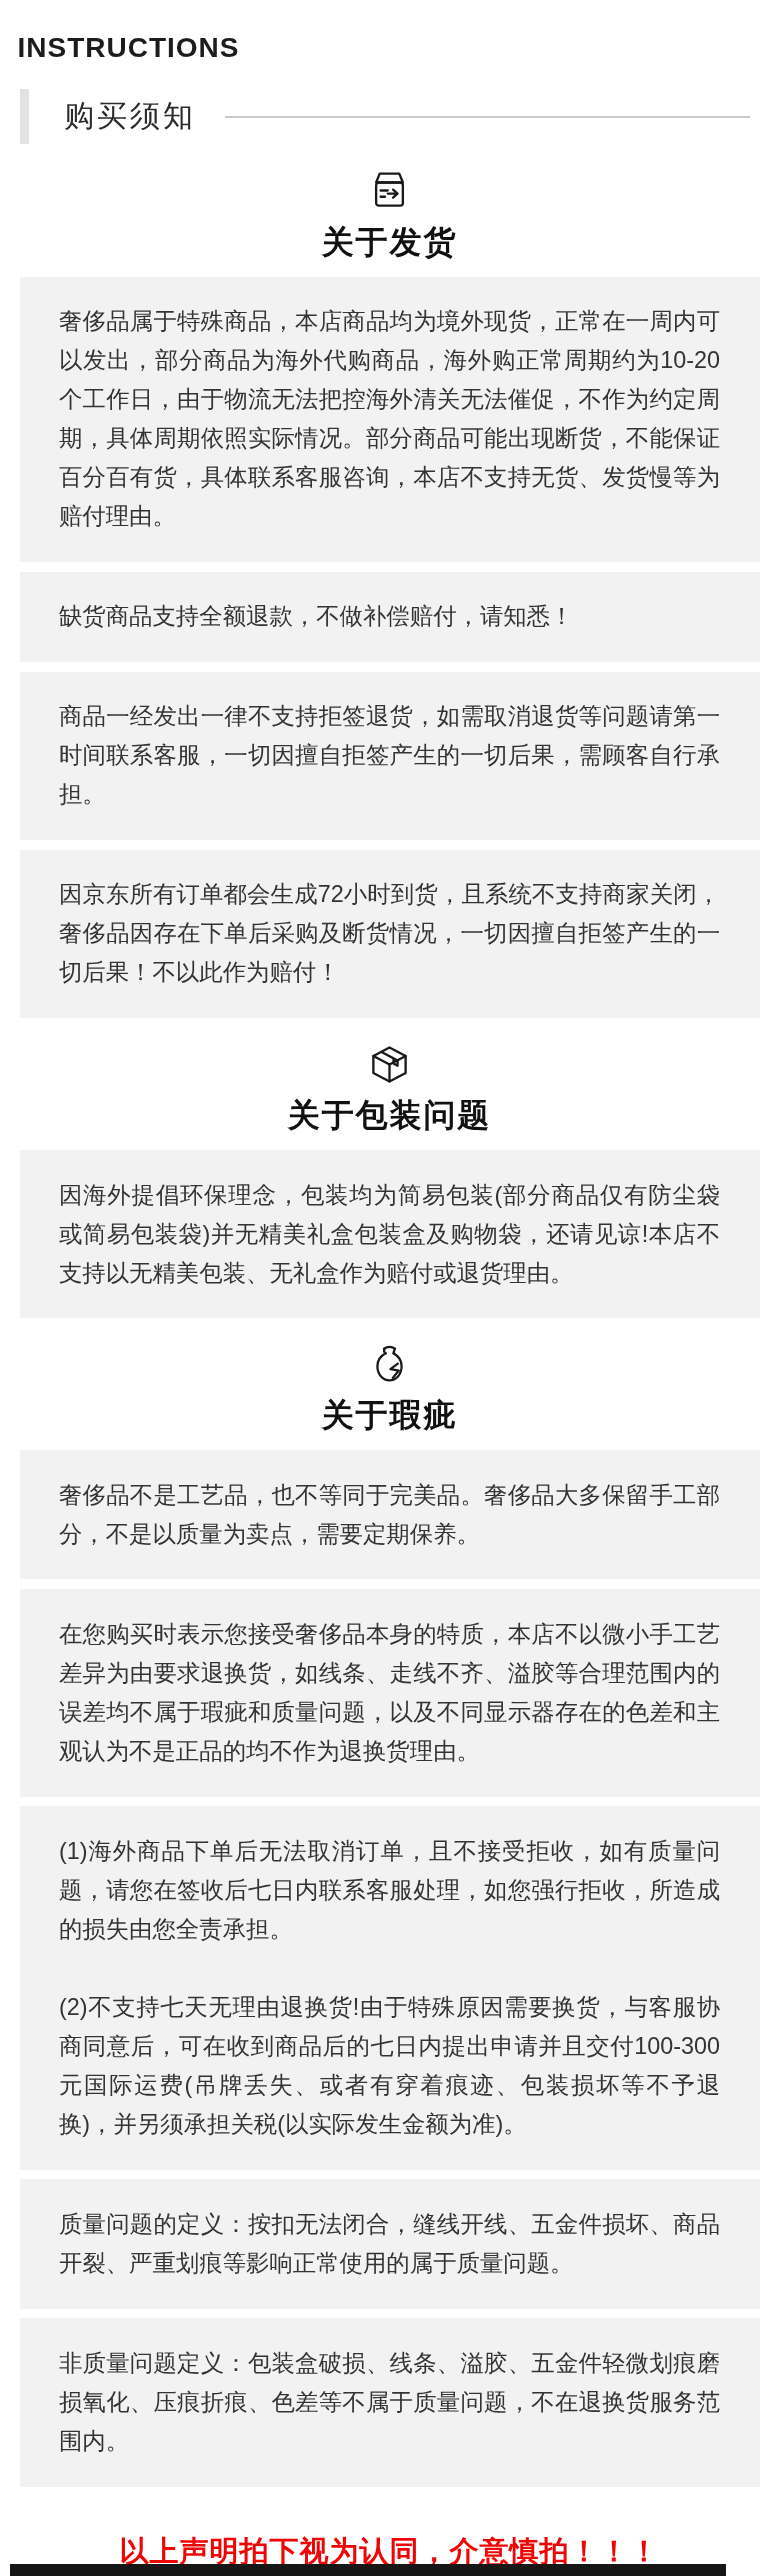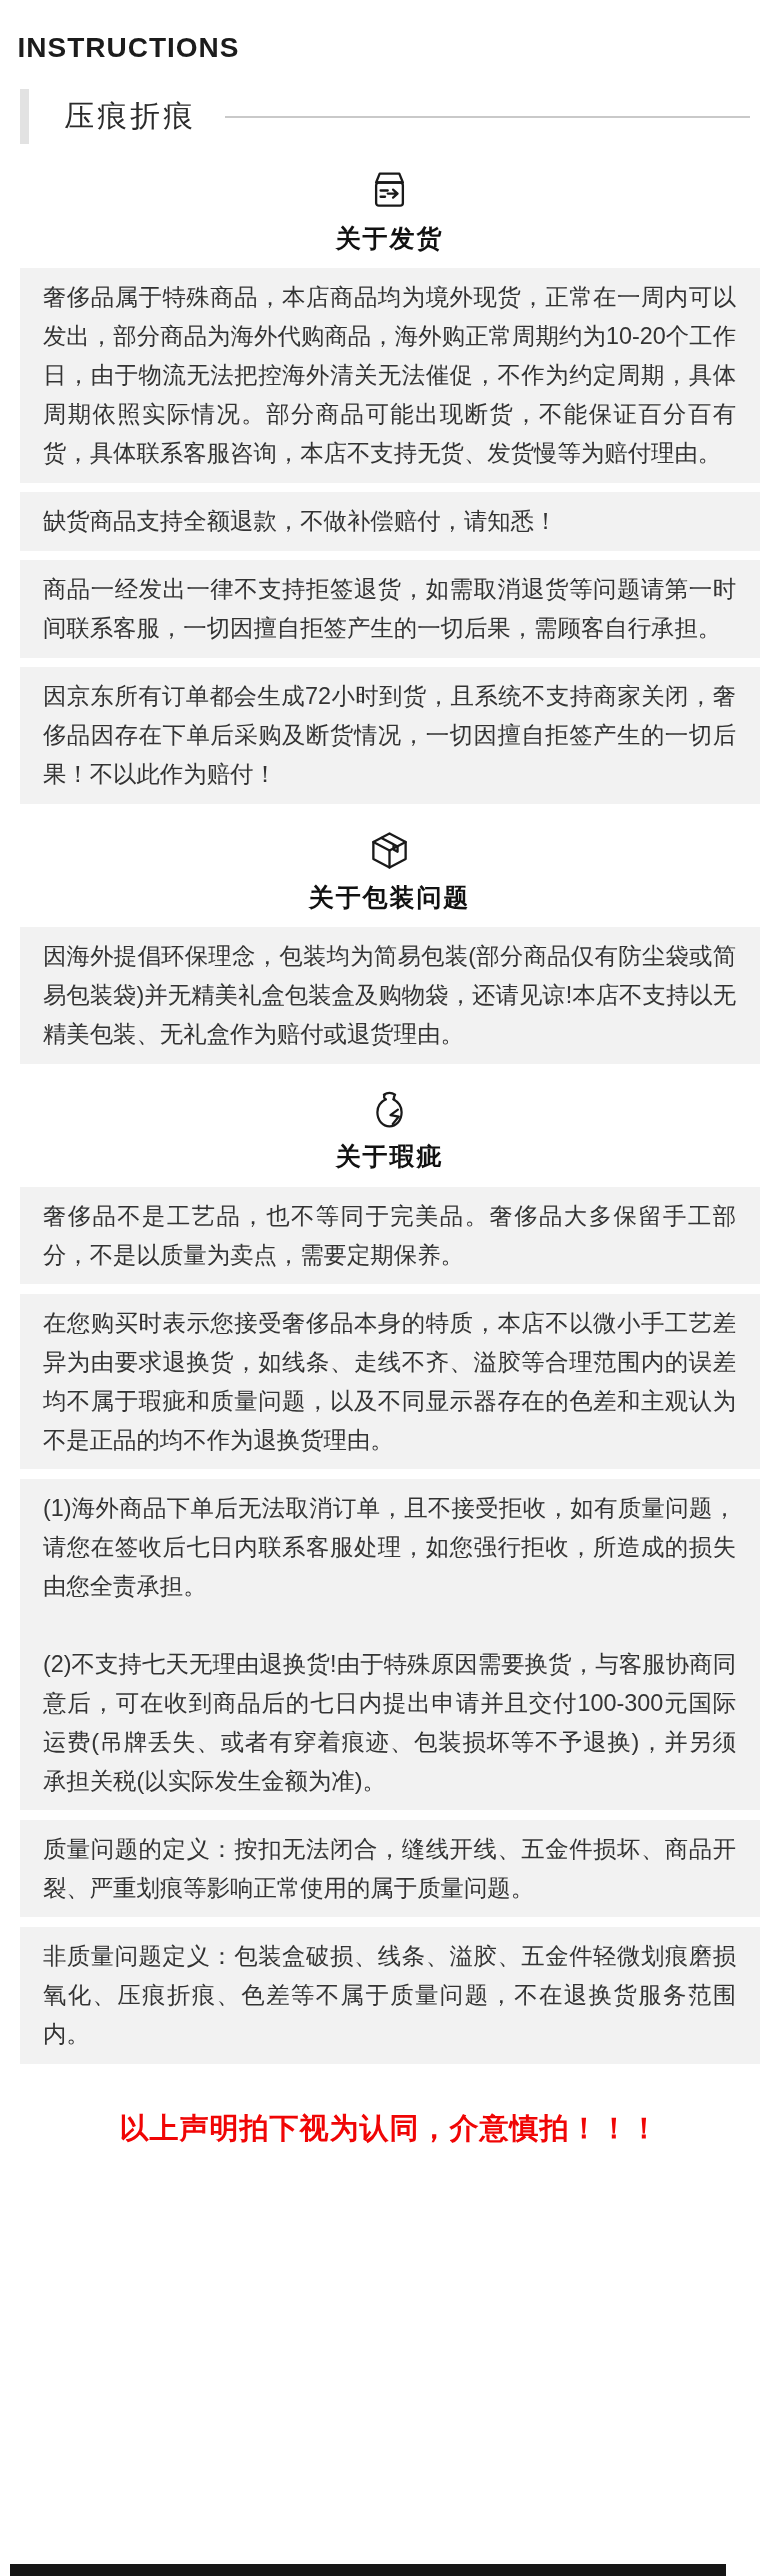--- a/index.html
+++ b/index.html
@@ -13,30 +13,30 @@
   }
 
   .subhead { display:flex; align-items:center; margin-top:25px; height:56px; }
   .accent-bar { width:9.7px; height:55px; background:#e2e2e2; margin-left:19.5px; flex:0 0 auto; }
   .subtitle { font-size:30px; color:#2b2b2b; margin-left:35px; letter-spacing:2.9px; white-space:nowrap; }
   .rule { flex:1; height:1.9px; background:#c9c9c9; margin:0 29px 0 29px; }
 
   .sec-head { text-align:center; margin-top:25px; }
   .sec-icon { display:inline-block; height:41px; }
   .sec-icon svg { display:block; }
-  .sec-title { margin:7.8px 0 15.6px; font-size:25px; font-weight:bold; color:#111; letter-spacing:1.9px; line-height:1.2; }
+  .sec-title { margin:7.8px 0 15.6px; font-size:32px; font-weight:bold; color:#111; letter-spacing:1.9px; line-height:1.2; }
 
   .box {
     background:#f2f2f2;
     margin:0 19.5px 9.7px;
     padding:9.7px 23.4px;
     font-size:23.4px; line-height:39px; color:#333;
     text-align:justify;
   }
-  .box p { margin:0; }
+  .box p { margin:16px; }
   .box p + p { margin-top:39px; }
 
   .footer-warning {
     margin-top:45px;
     text-align:center;
     color:#f00505; font-size:29px; font-weight:bold; letter-spacing:1px;
   }
 
   .bottom-strip {
     position:absolute; left:9.7px; bottom:0;
@@ -45,21 +45,21 @@
 </style>
 </head>
 <body>
 
 <div class="page">
 
   <h1 class="main-heading">INSTRUCTIONS</h1>
 
   <div class="subhead">
     <span class="accent-bar"></span>
-    <span class="subtitle">压痕折痕</span>
+    <span class="subtitle">购买须知</span>
     <span class="rule"></span>
   </div>
 
   <section>
     <div class="sec-head">
       <span class="sec-icon">
         <svg width="43" height="41" viewBox="0 0 48 46" fill="none" stroke="#1a1a1a" stroke-width="2.6" stroke-linecap="round" stroke-linejoin="round">
           <path d="M13 4 h22 l4 10 H9 Z"></path>
           <rect x="9" y="14" width="30" height="26" rx="3"></rect>
           <path d="M14 23 h8 M14 30 h5"></path>

